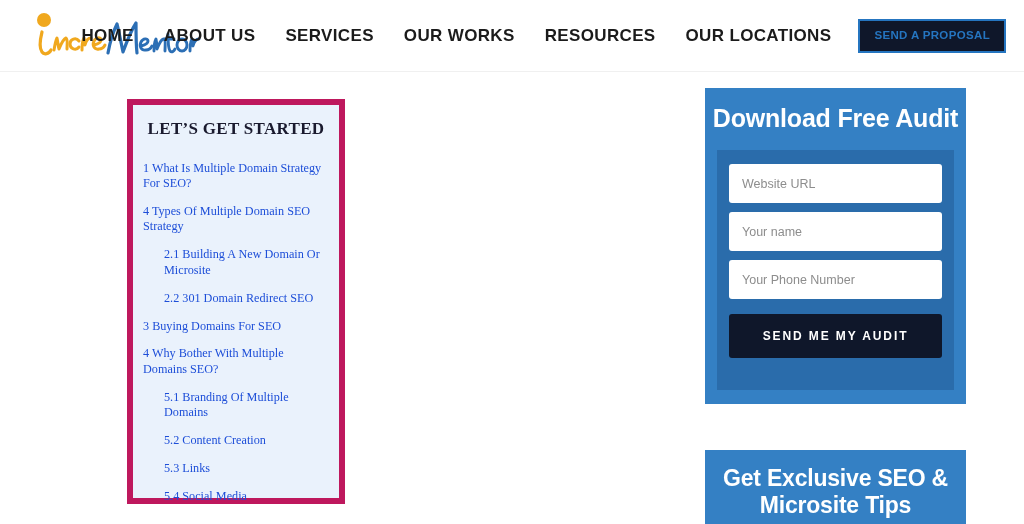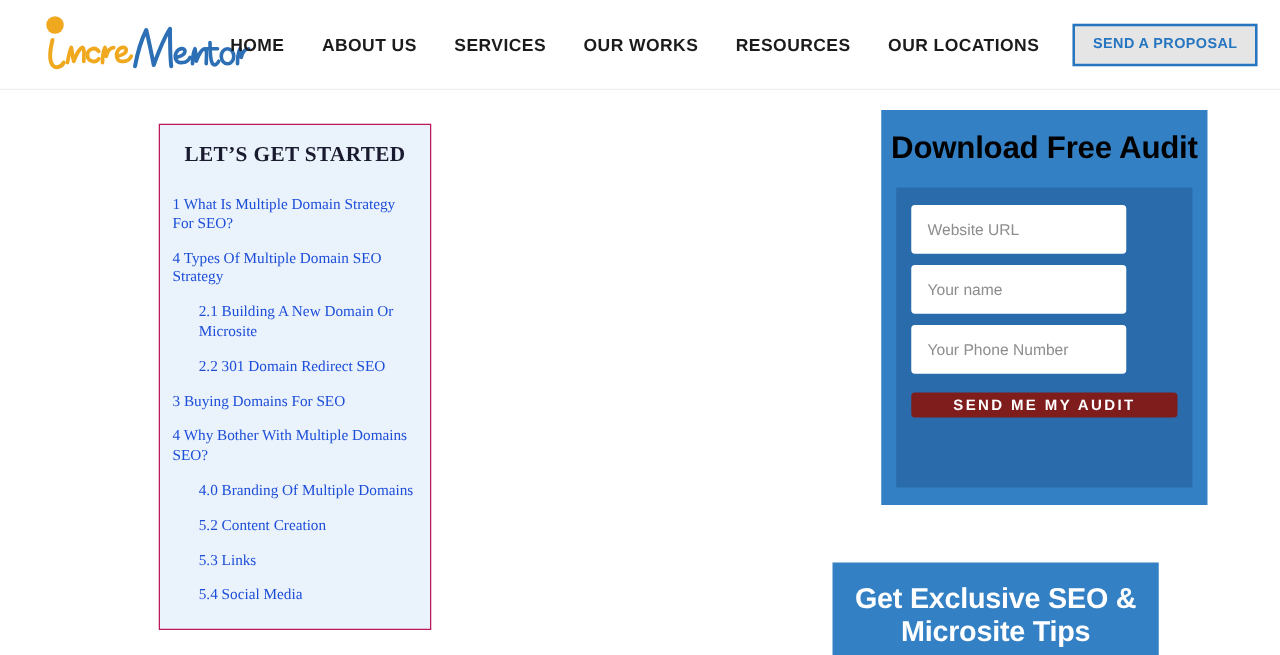--- a/index.html
+++ b/index.html
@@ -44,55 +44,55 @@
     right: 18px;
     top: 0;
     height: 72px;
     display: flex;
     align-items: center;
     gap: 0px;
   }
 
   .nav-item {
     font-family: "Liberation Sans", sans-serif;
-    font-size: 14px;
+    font-size: 17px;
     font-weight: bold;
     letter-spacing: 0.35px;
     color: #1b1b1b;
     text-decoration: none;
     padding: 0 15px;
     white-space: nowrap;
     line-height: 72px;
     cursor: pointer;
   }
 
   .nav-cta {
     font-family: "Liberation Sans", sans-serif;
     font-size: 11.5px;
     font-weight: bold;
     letter-spacing: 0.35px;
     color: #2575c0;
     border: 2px solid #2575c0;
-    background: #e5e5e5;
+    background: #0f172a;
     padding: 9px 14px;
     margin-left: 12px;
     white-space: nowrap;
     cursor: pointer;
     line-height: 1;
   }
 
   
   .toc-box {
     position: absolute;
     left: 127px;
     top: 99px;
     width: 218px;
     height: 405px;
     background: #eaf2fc;
-    border: 1px solid #be185d;
+    border: 6px solid #be185d;
     padding: 14px 10px 10px 10px;
   }
 
   .toc-title {
     font-family: "Liberation Serif", serif;
     font-size: 17px;
     font-weight: bold;
     color: #1a1a2e;
     text-align: center;
     letter-spacing: 0.3px;
@@ -121,72 +121,72 @@
     width: 261px;
     height: 316px;
     background: #3480c4;
     padding: 0;
   }
 
   .audit-title {
     font-family: "Liberation Sans", sans-serif;
     font-size: 25px;
     font-weight: bold;
-    color: #000000;
+    color: #ffffff;
     text-align: center;
     padding-top: 16px;
     letter-spacing: -0.2px;
   }
 
   .audit-form {
     position: absolute;
     left: 12px;
     top: 62px;
     width: 237px;
     height: 240px;
     background: #2a6cab;
     padding: 14px 12px;
   }
 
   .audit-input {
     display: block;
-    width: 172px;
+    width: 213px;
     height: 39px;
     background: #ffffff;
     border: none;
     border-radius: 3px;
     margin-bottom: 9px;
     padding: 0 13px;
     font-family: "Liberation Sans", sans-serif;
     font-size: 12.5px;
     color: #333333;
     outline: none;
   }
   .audit-input::placeholder { color: #8d8d8d; }
 
   .audit-submit {
     display: block;
     width: 213px;
-    height: 20px;
-    background: #7f1d1d;
+    height: 44px;
+    background: #0f172a;
     border: none;
     border-radius: 3px;
     color: #ffffff;
     font-family: "Liberation Sans", sans-serif;
     font-size: 12px;
     font-weight: bold;
     letter-spacing: 1.9px;
     cursor: pointer;
     margin-top: 15px;
   }
 
   
   .tips-panel {
     position: absolute;
-    left: 666px;
+    left: 705px;
     top: 450px;
     width: 261px;
     height: 74px;
     background: #3480c4;
   }
 
   .tips-title {
     font-family: "Liberation Sans", sans-serif;
     font-size: 23px;
     font-weight: bold;
@@ -250,21 +250,21 @@
       <li>
           <a class="toc-link level-2" href="#">2.2 301 Domain Redirect SEO</a>
         </li>
       <li>
           <a class="toc-link level-1" href="#">3 Buying Domains For SEO</a>
         </li>
       <li>
           <a class="toc-link level-1" href="#">4 Why Bother With Multiple Domains SEO?</a>
         </li>
       <li>
-          <a class="toc-link level-2" href="#">4.0 Branding Of Multiple Domains</a>
+          <a class="toc-link level-2" href="#">5.1 Branding Of Multiple Domains</a>
         </li>
       <li>
           <a class="toc-link level-2" href="#">5.2 Content Creation</a>
         </li>
       <li>
           <a class="toc-link level-2" href="#">5.3 Links</a>
         </li>
       <li>
           <a class="toc-link level-2" href="#">5.4 Social Media</a>
         </li>

